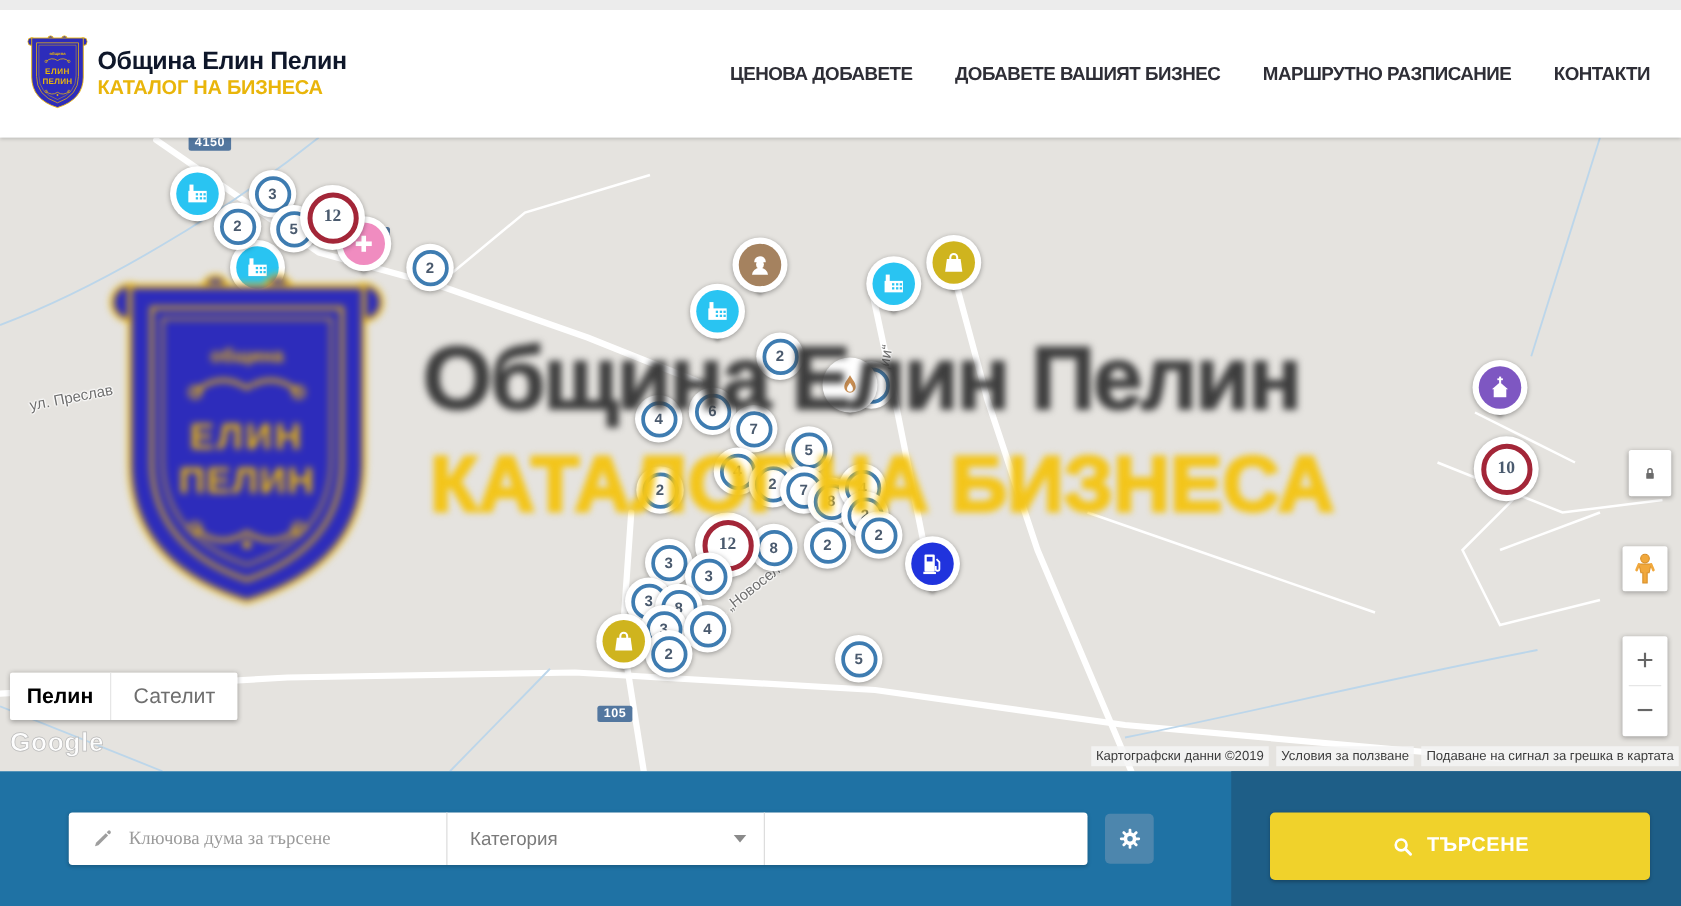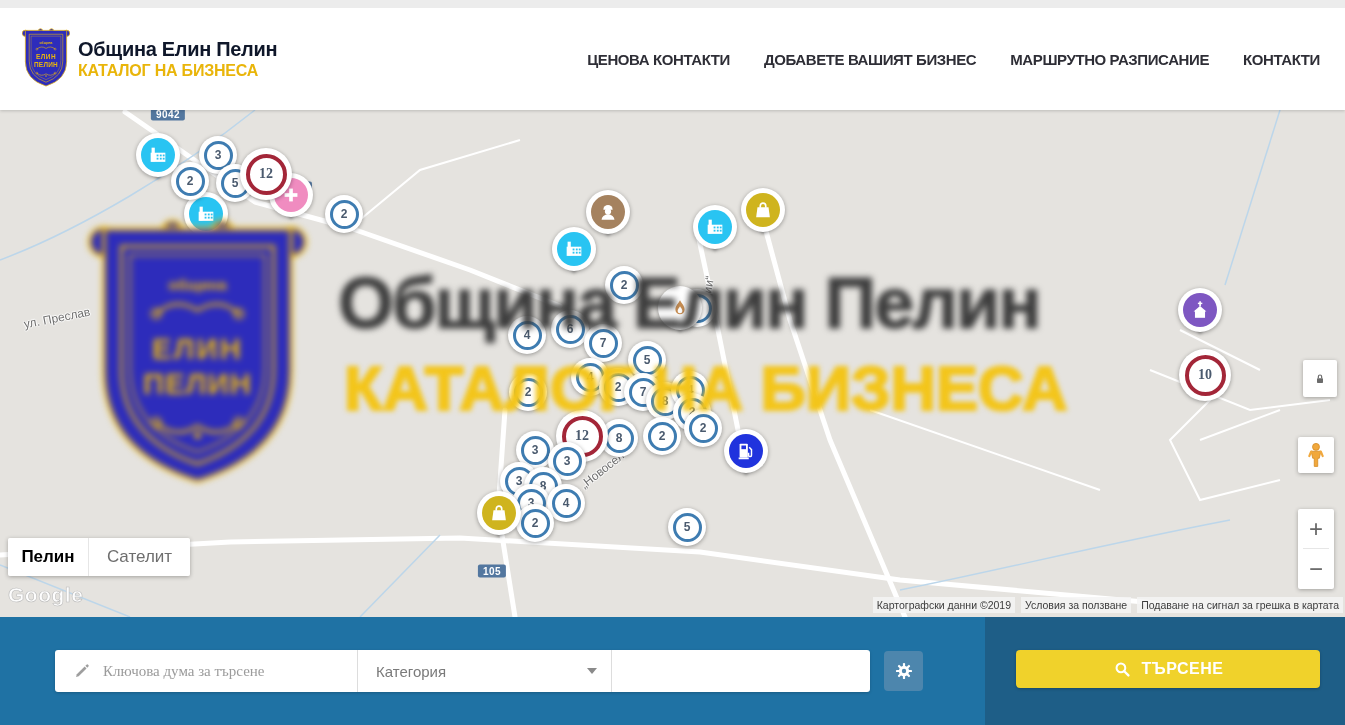--- a/index.html
+++ b/index.html
@@ -81,21 +81,21 @@
   .sec-kw svg{width:18px;height:18px;flex:0 0 18px;}
   .sec-kw input{border:none;outline:none;font-size:15px;color:#555;width:240px;margin-left:10px;font-family:Liberation Serif, serif;}
   .sec-kw input::placeholder{color:#9b9b9b;}
   .sec-cat{width:254px;border-right:1px solid #ddd;padding:0 14px 0 18px;cursor:pointer;justify-content:space-between;}
   .sec-loc{width:257px;padding:0 14px 0 18px;cursor:pointer;justify-content:space-between;}
   .sec-cat span,.sec-loc span{font-size:15px;color:#7a7a7a;}
   .caret{width:0;height:0;border-left:5px solid transparent;border-right:5px solid transparent;border-top:6px solid #8a8a8a;}
   .gearbtn{position:absolute;left:884px;top:34px;width:39px;height:40px;background:#4d86ad;border:none;border-radius:4px;
     display:flex;align-items:center;justify-content:center;cursor:pointer;}
   .gearbtn svg{width:22px;height:22px;}
-  .searchbtn{position:absolute;left:1016px;top:33px;width:304px;height:38px;background:#f0d22b;border:none;border-radius:4px;
+  .searchbtn{position:absolute;left:1016px;top:33px;width:304px;height:54px;background:#f0d22b;border:none;border-radius:4px;
     display:flex;align-items:center;justify-content:center;gap:10px;cursor:pointer;box-shadow:0 1px 3px rgba(0,0,0,.25);}
   .searchbtn span{font-size:16px;font-weight:700;color:#fff;letter-spacing:.5px;}
 </style>
 </head>
 <body>
 
 <div class="page">
   <div class="topstrip"></div>
 
   <header>
@@ -118,21 +118,21 @@
         <circle cx="62" cy="188" r="4" fill="none" stroke="#e9b60d" stroke-width="2"></circle>
         <circle cx="138" cy="188" r="4" fill="none" stroke="#e9b60d" stroke-width="2"></circle>
         <circle cx="100" cy="200" r="3" fill="#e9b60d"></circle>
       </svg>
       <div class="brand-text">
         <div class="brand-title">Община Елин Пелин</div>
         <div class="brand-sub">КАТАЛОГ НА БИЗНЕСА</div>
       </div>
     </div>
     <nav>
-        <a>ЦЕНОВА КОНТАКТИ</a>
+        <a>ЦЕНОВА ДОБАВЕТЕ</a>
         <a>ДОБАВЕТЕ ВАШИЯТ БИЗНЕС</a>
         <a>МАРШРУТНО РАЗПИСАНИЕ</a>
         <a>КОНТАКТИ</a>
       </nav>
   </header>
 
   <div class="map">
     <svg class="roads" width="1345" height="507" viewBox="0 0 1345 507">
       <g stroke="#ffffff" stroke-width="5" fill="none" stroke-linecap="round" stroke-linejoin="round">
         <path d="M125,2 L255,92 L350,118 L470,160 L560,196"></path>
@@ -152,21 +152,21 @@
       <g stroke="#bcd6ea" stroke-width="1.5" fill="none">
         <path d="M255,0 C180,60 80,120 0,150"></path>
         <path d="M0,455 L130,507"></path>
         <path d="M440,425 L360,507"></path>
         <path d="M1280,0 L1225,175"></path>
         <path d="M900,480 C1000,460 1100,435 1230,410"></path>
       </g>
     </svg>
 
     <div class="layer">
-        <div class="road-shield" style="left: 168px; top: 4px;">9042</div>
+        <div class="road-shield" style="left: 168px; top: 4px;">4150</div>
         <div class="road-shield" style="left: 304px; top: 78px;">3</div>
         <div class="road-shield" style="left: 492px; top: 461px;">105</div>
         <div class="street-label" style="left: 57px; top: 208px; transform: translate(-50%, -50%) rotate(-11deg);">ул. Преслав</div>
         <div class="street-label" style="left: 592px; top: 368px; transform: translate(-50%, -50%) rotate(-38deg);">бул. „Новосел</div>
         <div class="street-label" style="left: 708px; top: 178px; transform: translate(-50%, -50%) rotate(-80deg);">ции“</div>
         <div class="cluster" style="left: 218px; top: 45px;">
           <div class="ring">3</div>
         </div>
         <div class="cluster" style="left: 190px; top: 71px;">
           <div class="ring">2</div>

